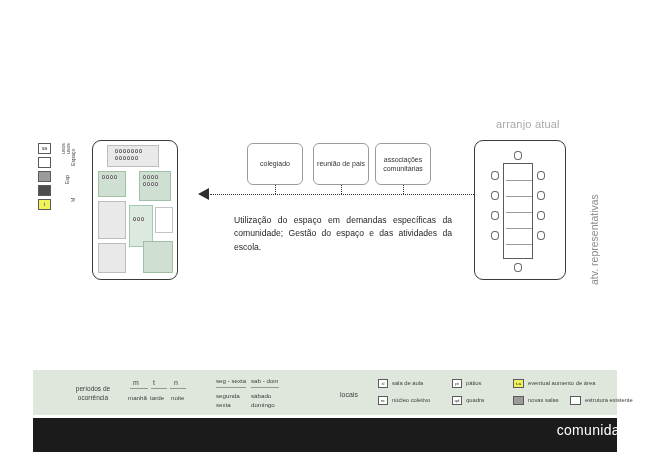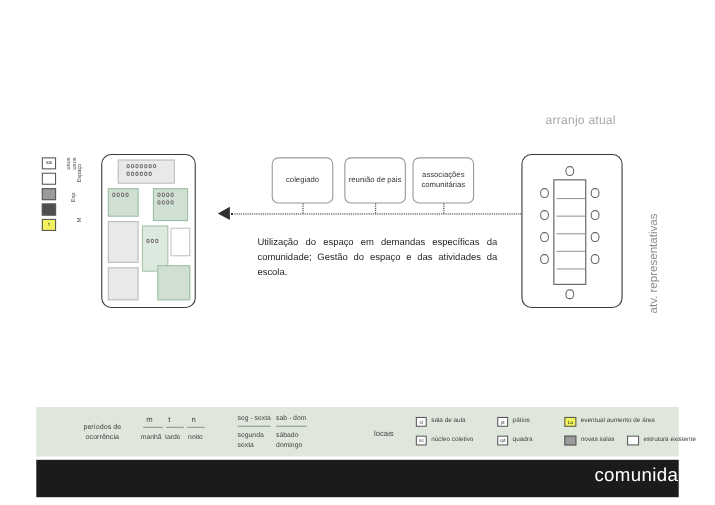--- a/index.html
+++ b/index.html
@@ -24,21 +24,21 @@
 
   
   .section-title {
     position: absolute;
     color: #a9a9a9;
     font-size: 11px;
     letter-spacing: .2px;
     white-space: nowrap;
   }
   #title-novas { left: 96px; top: 118px; }
-  #title-arranjo { left: 496px; top: 104px; }
+  #title-arranjo { left: 496px; top: 118px; }
 
   .vert-title {
     position: absolute;
     color: #8d8d8d;
     font-size: 10.5px;
     white-space: nowrap;
     transform: rotate(-90deg);
     transform-origin: left top;
   }
   #title-atv { left: 588px; top: 285px; }
@@ -307,21 +307,21 @@
     top: 418px;
     width: 584px;
     height: 34px;
     background: #1b1b1b;
   }
   #footer-title {
     position: absolute;
     right: 14px;
     top: 422px;
     color: #ffffff;
-    font-size: 17px;
+    font-size: 14px;
     letter-spacing: .3px;
   }
 </style>
 </head>
 <body>
 
 <div id="page">
 
   <div class="section-title" id="title-arranjo">arranjo atual</div>
   <div class="vert-title" id="title-atv">atv. representativas</div>

